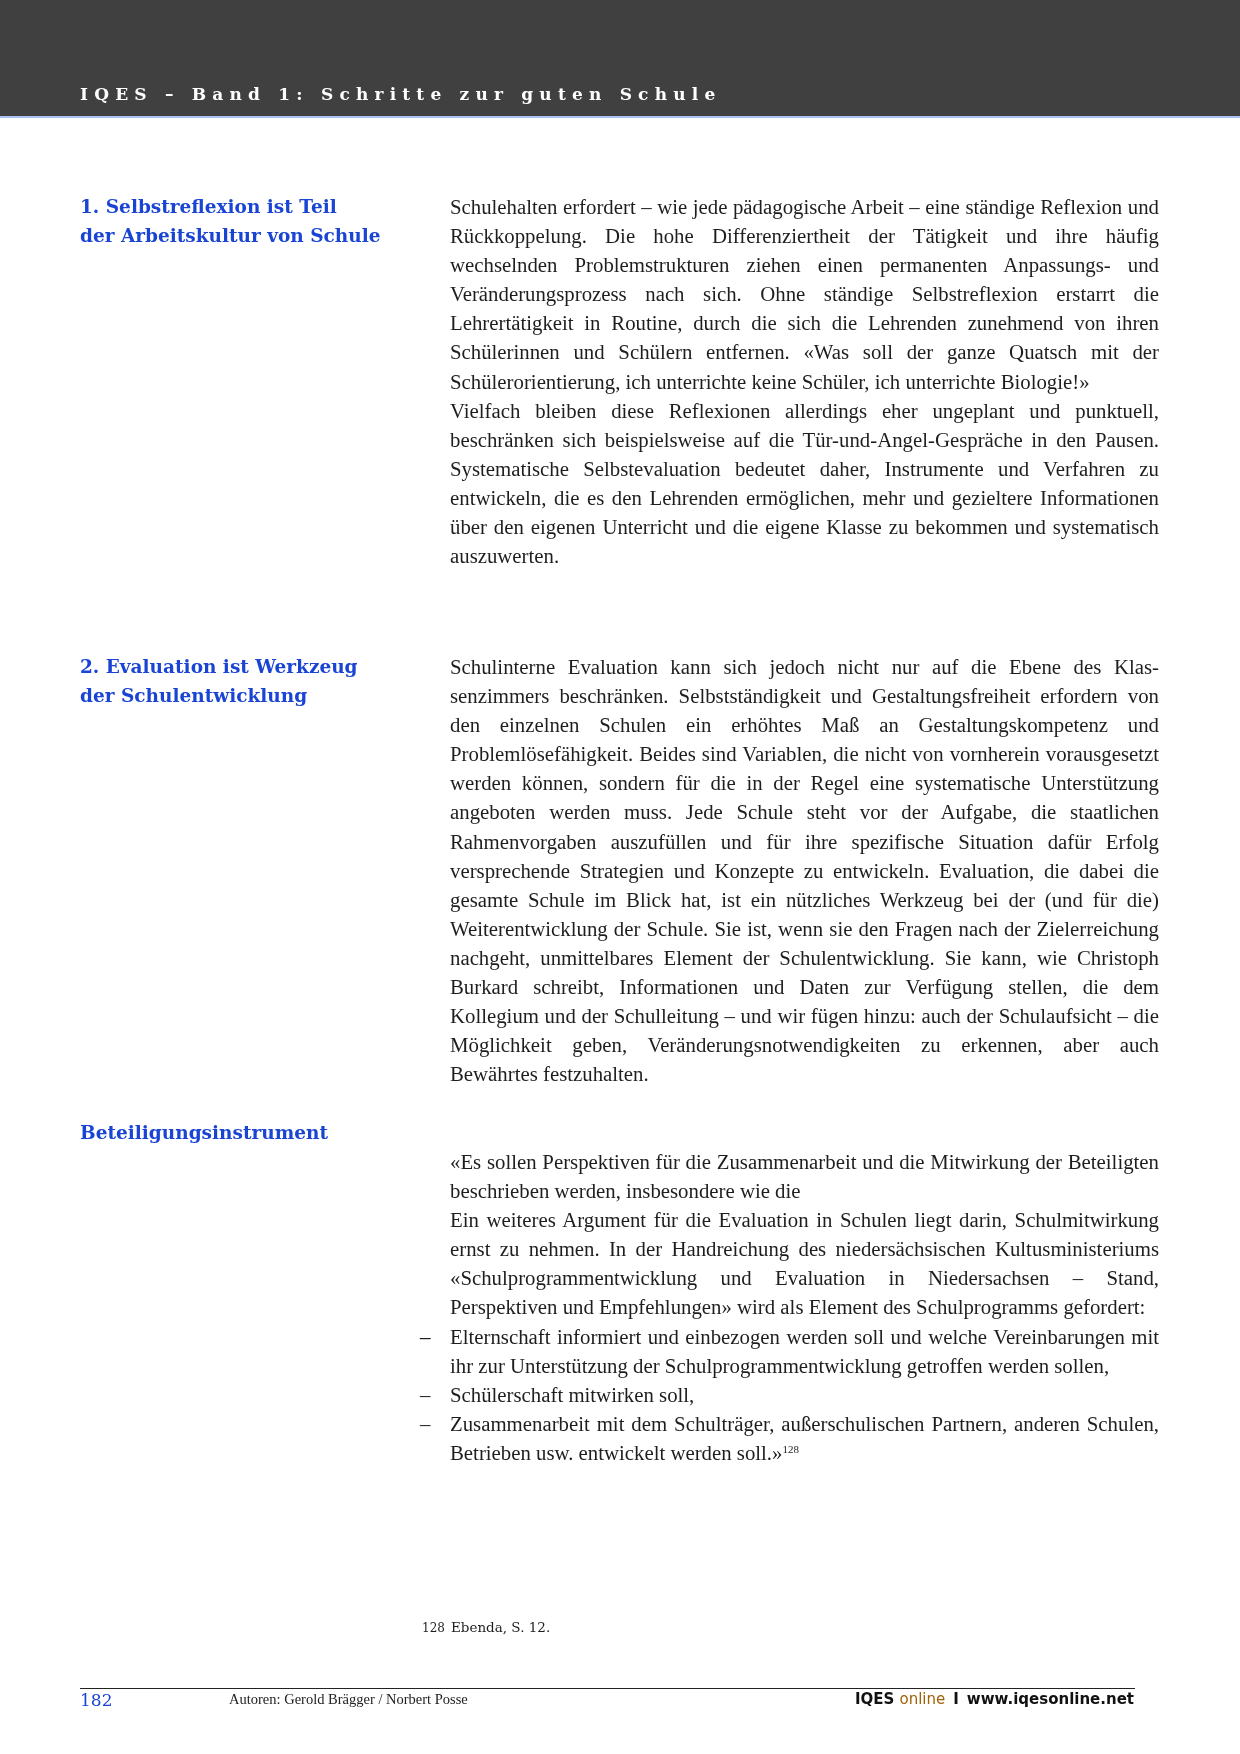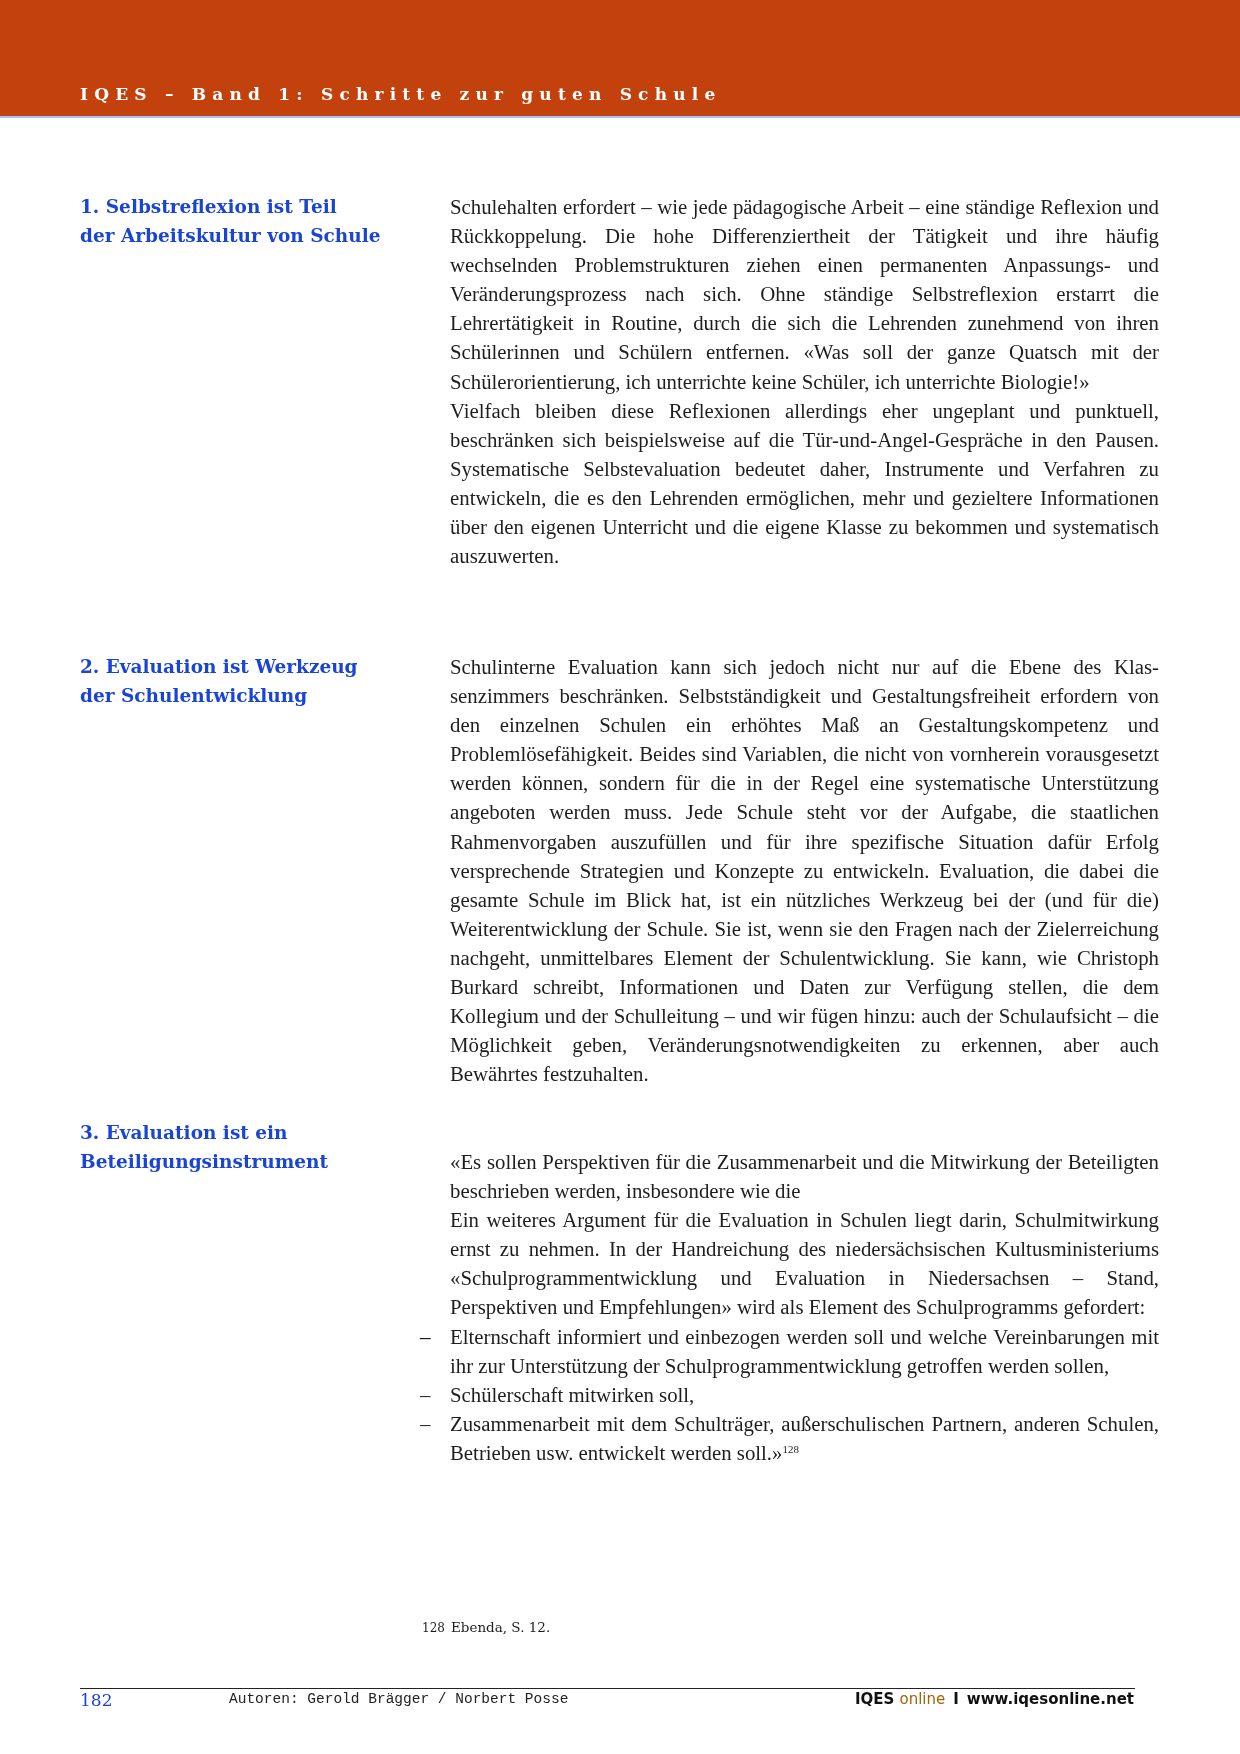--- a/index.html
+++ b/index.html
@@ -8,21 +8,21 @@
     height: 1754px;
     background: #ffffff;
     position: relative;
     overflow: hidden;
     font-family: "DejaVu Serif", "Liberation Serif", serif;
     color: #1e1e1e;
   }
   .header-band {
     position: absolute; left: 0; top: 0;
     width: 1240px; height: 116px;
-    background: #c2410c;
+    background: #404040;
     border-bottom: 2px solid #a9c2f2;
   }
   .header-title {
     position: absolute; left: 80px; top: 84px;
     color: #ffffff;
     font-family: "DejaVu Serif", serif;
     font-weight: bold;
     font-size: 17px;
     letter-spacing: 6.2px;
     white-space: nowrap;
@@ -65,21 +65,21 @@
     width: 1055px; height: 1px; background: #222;
   }
   .page-number {
     position: absolute; left: 80px; top: 1690px;
     color: #1a45d4;
     font-family: "DejaVu Serif", serif;
     font-size: 17px;
   }
   .footer-authors {
     position: absolute; left: 229px; top: 1691px;
-    font-family: Liberation Mono, monospace;
+    font-family: Liberation Serif, serif;
     font-size: 14.5px;
     color: #222;
   }
   .footer-brand {
     position: absolute; right: 106px; top: 1690px;
     font-family: "DejaVu Sans", sans-serif;
     font-weight: bold;
     font-size: 15px;
     color: #111;
     white-space: nowrap;
@@ -105,21 +105,20 @@
 
 <div class="section-heading" style="top:652px;">
   <div>2. Evaluation ist Werkzeug</div>
   <div>der Schulentwicklung</div>
 </div>
 <div class="body-block" style="top:652px;">
   <p>Schulinterne Evaluation kann sich jedoch nicht nur auf die Ebene des Klas­senzimmers beschränken. Selbstständigkeit und Gestaltungsfreiheit erfor­dern von den einzelnen Schulen ein erhöhtes Maß an Gestaltungskompetenz und Problemlösefähigkeit. Beides sind Variablen, die nicht von vornherein vorausgesetzt werden können, sondern für die in der Regel eine systema­tische Unterstützung angeboten werden muss. Jede Schule steht vor der Aufgabe, die staatlichen Rahmenvorgaben auszufüllen und für ihre spe­zifische Situation dafür Erfolg versprechende Strategien und Konzepte zu entwickeln. Evaluation, die dabei die gesamte Schule im Blick hat, ist ein nützliches Werkzeug bei der (und für die) Weiterentwicklung der Schule. Sie ist, wenn sie den Fragen nach der Zielerreichung nachgeht, unmittelbares Element der Schulentwicklung. Sie kann, wie Christoph Burkard schreibt, Informationen und Daten zur Verfügung stellen, die dem Kollegium und der Schulleitung – und wir fügen hinzu: auch der Schulaufsicht – die Möglich­keit geben, Veränderungsnotwendigkeiten zu erkennen, aber auch Bewährtes festzuhalten.</p>
 </div>
 
 <div class="section-heading" style="top:1118px;">
-  <div>3. Evaluation ist ein</div>
   <div>Beteiligungsinstrument</div>
 </div>
 <div class="body-block" style="top:1147px;">
   <p>«Es sollen Perspektiven für die Zusammenarbeit und die Mitwirkung der Be­teiligten beschrieben werden, insbesondere wie die</p>
   <p>Ein weiteres Argument für die Evaluation in Schulen liegt darin, Schul­mitwirkung ernst zu nehmen. In der Handreichung des niedersächsischen Kultusministeriums «Schulprogrammentwicklung und Evaluation in Nie­dersachsen – Stand, Perspektiven und Empfehlungen» wird als Element des Schulprogramms gefordert:</p>
   <ul class="bullet-list">
     <li><span class="dash">–</span></li>
     <li><span class="dash">–</span><span>Elternschaft informiert und einbezogen werden soll und welche Vereinba­rungen mit ihr zur Unterstützung der Schulprogrammentwicklung getroffen werden sollen,</span></li>
     <li><span class="dash">–</span><span>Schülerschaft mitwirken soll,</span></li>
     <li><span class="dash">–</span><span>Zusammenarbeit mit dem Schulträger, außerschulischen Partnern, anderen Schulen, Betrieben usw. entwickelt werden soll.»</span><sup class="fn-ref">128</sup></li>

